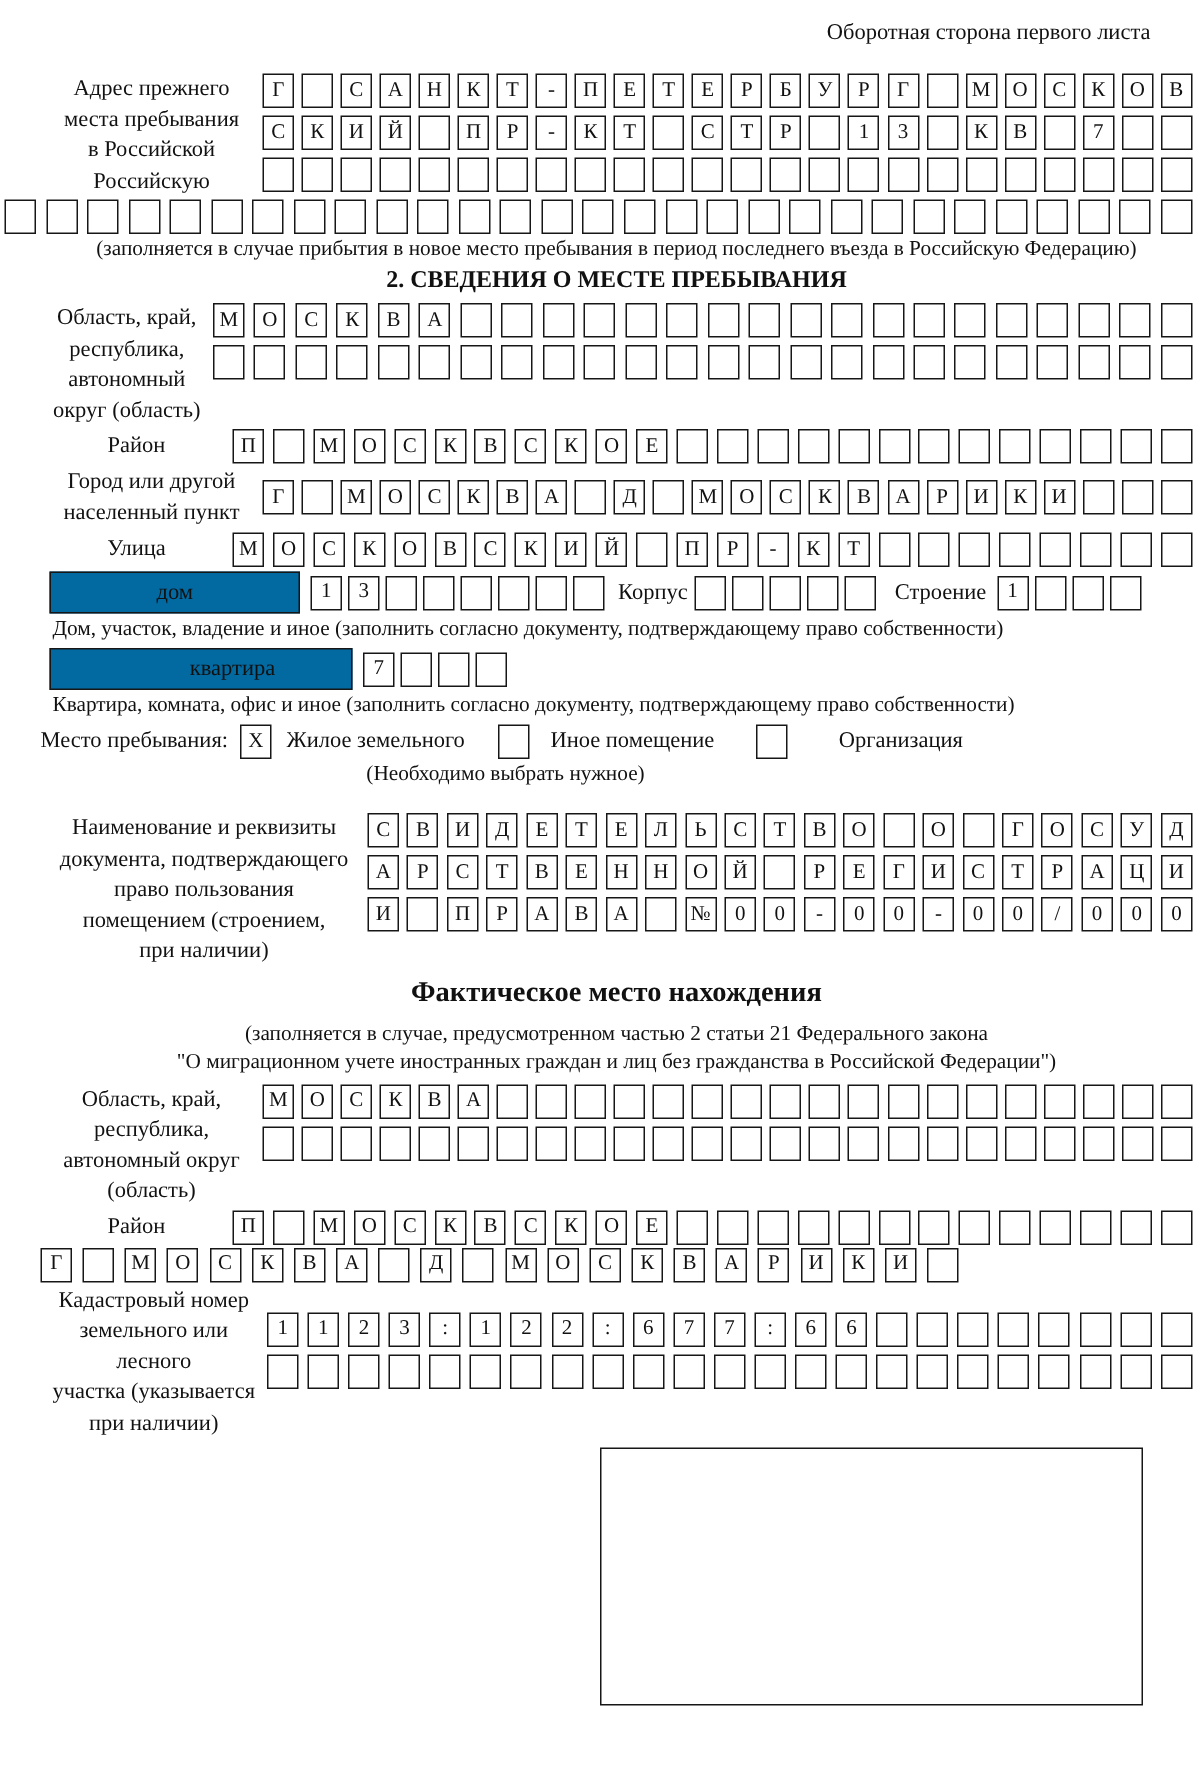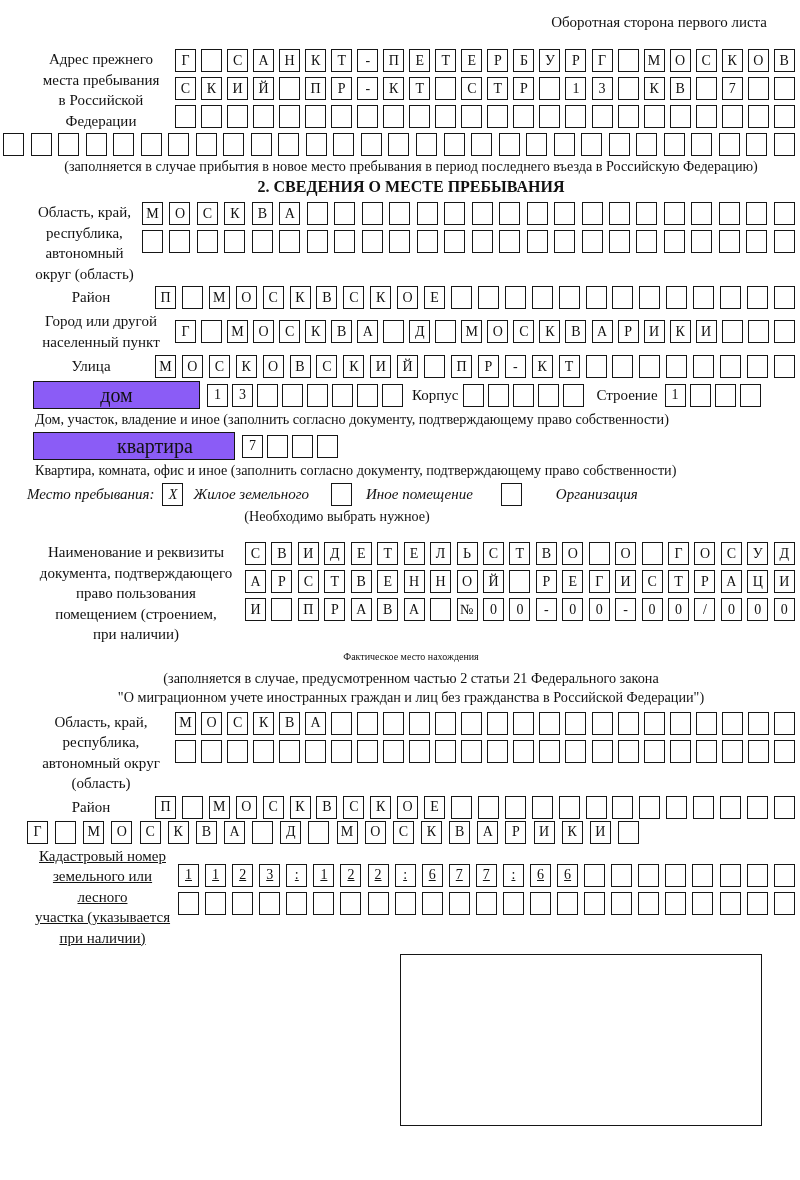--- a/index.html
+++ b/index.html
@@ -33,30 +33,30 @@
   .cell{
     width:21px;height:23px;flex:none;
     border:1.5px solid #161616;box-sizing:border-box;
     display:flex;align-items:center;justify-content:center;
     font-size:14px;line-height:1;background:#fff;
   }
   .fullrow{margin-left:-24px;width:792px;margin-bottom:2px;}
   .caption{font-size:14.2px;line-height:16px;text-align:center;margin:2px 0 4px 0;}
   .caption-left{font-size:14.2px;line-height:16px;text-align:left;margin:2px 0 5px 8px;}
   .h2{font-weight:bold;font-size:16px;text-align:center;margin:2px 0 6px 0;}
-  .h3{font-weight:normal;font-size:10px;text-align:center;margin:6px 0 8px 0;}
+  .h3{font-weight:bold;font-size:19px;text-align:center;margin:6px 0 8px 0;}
   .cellrun{display:flex;gap:4px;flex:none;}
   .bigbox{
     height:28px;border:1.5px solid #161616;box-sizing:border-box;
     display:flex;align-items:center;justify-content:center;
-    font-size:20px;flex:none;background:#8b5cf6;
+    font-size:15px;flex:none;background:#0369a1;
   }
   .houserow{display:flex;align-items:center;margin:3px 0 2px 6px;}
   .inlbl{font-size:15px;flex:none;}
-  .stayrow{display:flex;align-items:center;margin:4px 0 2px 0;font-size:15px;font-style:italic;}
+  .stayrow{display:flex;align-items:center;margin:4px 0 2px 0;font-size:15px;}
   .staycap{width:620px;text-align:center;font-size:14.2px;margin-bottom:17px;}
   .notecenter{font-size:14.2px;line-height:17px;text-align:center;margin:0 0 2px 0;}
   .stamprect{
     margin-left:373px;margin-top:6px;
     width:362px;height:172px;
     border:1.5px solid #161616;box-sizing:border-box;background:#fff;
   }
   .mb0{margin-bottom:0;}
 </style>
 </head>
@@ -64,21 +64,21 @@
 
 <div class="page">
 
   <div class="topnote">Оборотная сторона первого листа</div>
 
   <div class="fieldrow">
     <div class="labels w148">
       <div>Адрес прежнего</div>
       <div>места пребывания</div>
       <div>в Российской</div>
-      <div>Федерации</div>
+      <div>Российскую</div>
     </div>
     <div class="rows r620">
       <div class="boxrow">
           <span class="cell">Г</span>
           <span class="cell"></span>
           <span class="cell">С</span>
           <span class="cell">А</span>
           <span class="cell">Н</span>
           <span class="cell">К</span>
           <span class="cell">Т</span>
@@ -617,21 +617,21 @@
           <span class="cell">А</span>
           <span class="cell">Р</span>
           <span class="cell">И</span>
           <span class="cell">К</span>
           <span class="cell">И</span>
           <span class="cell"></span>
         </div>
     </div>
   </div>
 
-  <div class="fieldrow" style="margin-top:2px;text-decoration:underline;">
+  <div class="fieldrow" style="margin-top:2px;">
     <div class="labels w151">
       <div>Кадастровый номер</div>
       <div>земельного или лесного</div>
       <div>участка (указывается</div>
       <div>при наличии)</div>
     </div>
     <div class="rows r617" style="padding-top:18px;">
       <div class="boxrow">
           <span class="cell">1</span>
           <span class="cell">1</span>

